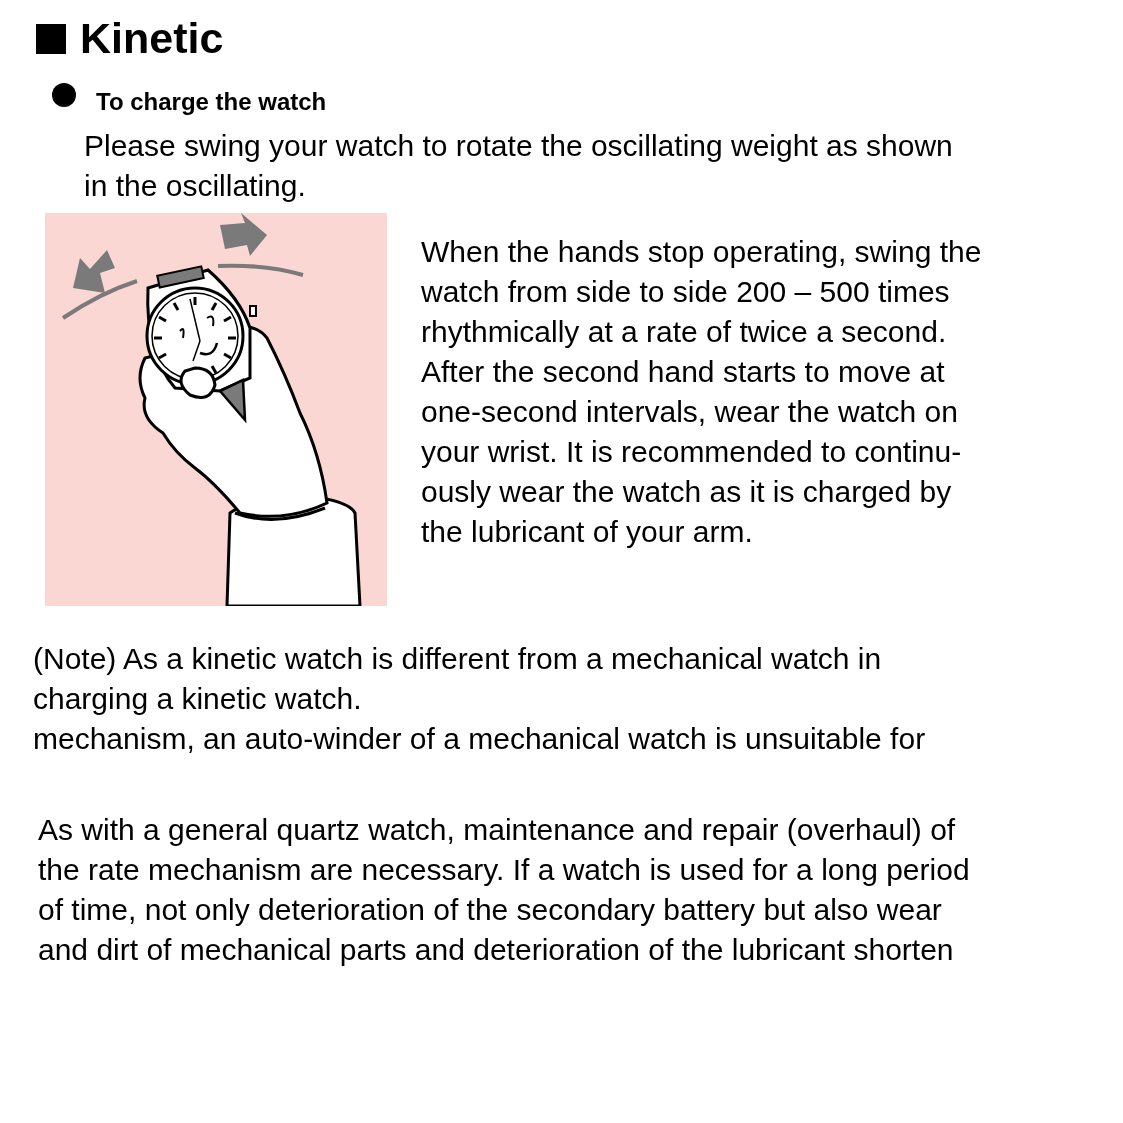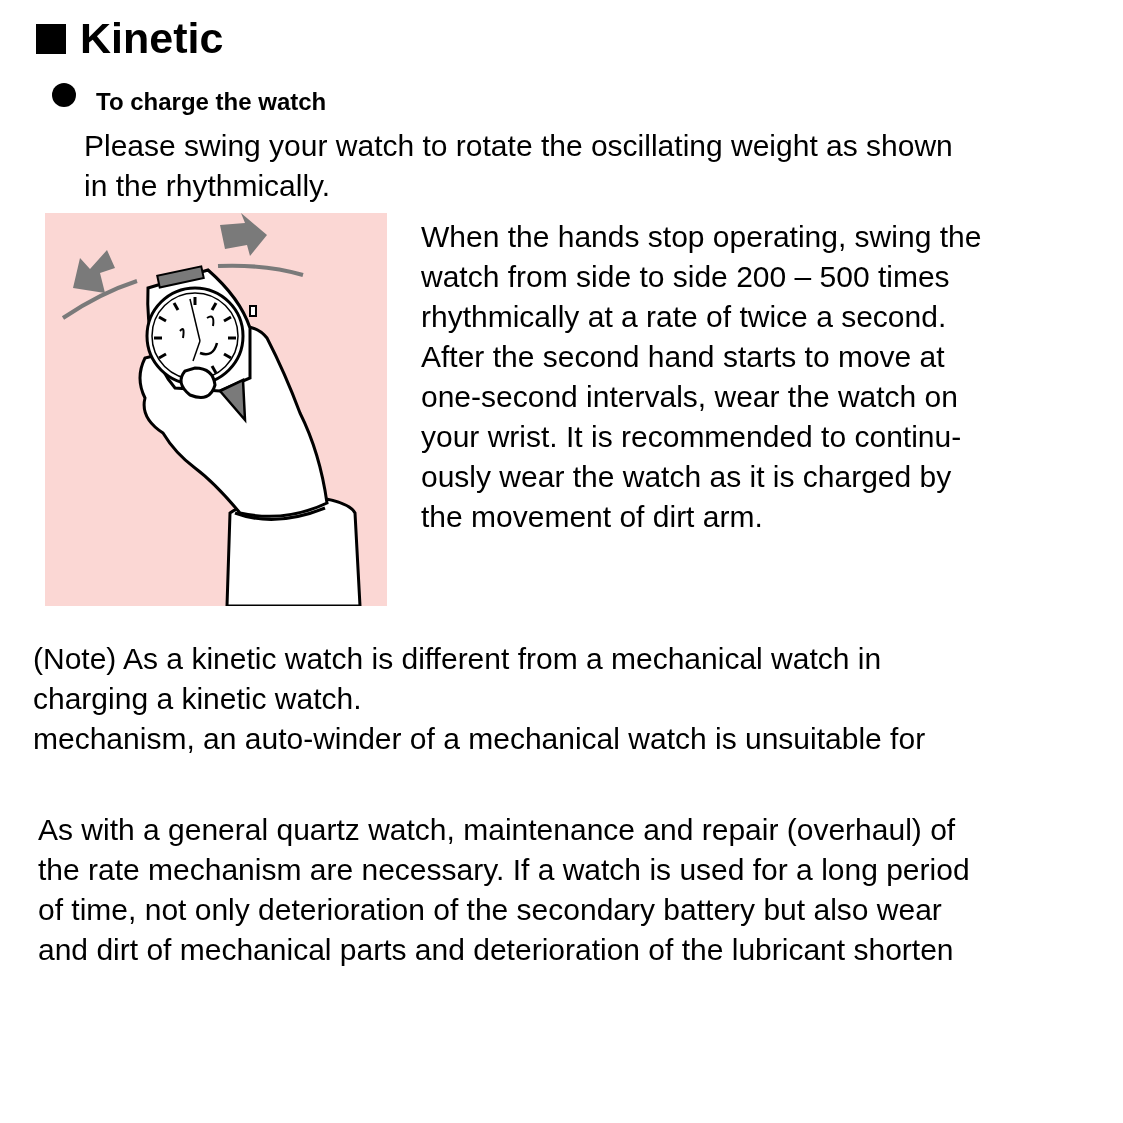--- a/index.html
+++ b/index.html
@@ -5,40 +5,40 @@
   html, body { margin: 0; padding: 0; background: #ffffff; }
   body { width: 1123px; height: 1123px; position: relative; overflow: hidden;
          font-family: "Liberation Sans", sans-serif; color: #000; }
   .abs { position: absolute; }
   .h1 { left: 36px; top: 12px; font-size: 43px; font-weight: bold; line-height: 52px; white-space: nowrap; }
   .h1 .sq { display: inline-block; width: 30px; height: 30px; background: #000; margin-right: 14px; vertical-align: -1px; }
   .h2 { left: 52px; top: 80px; font-size: 24px; font-weight: bold; line-height: 44px; white-space: nowrap; }
   .h2 .dot { display: inline-block; width: 24px; height: 24px; border-radius: 50%; background: #000; margin-right: 20px; vertical-align: 3px; }
   .intro { left: 48px; top: 126px; width: 1040px; font-size: 30px; line-height: 40px; margin-left: 36px; }
   .illus { left: 45px; top: 213px; width: 342px; height: 393px; background: #fbd7d4; overflow: hidden; }
-  .side { left: 421px; top: 217px; width: 660px; font-size: 30px; line-height: 40px; }
+  .side { left: 421px; top: 232px; width: 660px; font-size: 30px; line-height: 40px; }
   .note { left: 33px; top: 639px; width: 1060px; font-size: 30px; line-height: 40px; }
   .para { left: 38px; top: 810px; width: 1080px; font-size: 30px; line-height: 40px; }
   .serif { font-family: "Liberation Serif", serif; font-size: 33px; margin-left: 14px; }
   .line { display: block; white-space: nowrap; }
 </style>
 </head>
 <body>
 
 <div class="abs h1">
   <span class="sq"></span><span>Kinetic</span>
 </div>
 
 <div class="abs h2">
   <span class="dot"></span><span>To charge the watch</span>
 </div>
 
 <div class="abs intro">
   <span class="line">Please swing your watch to rotate the oscillating weight as shown</span>
-  <span class="line">in the rhythmically.</span>
+  <span class="line">in the oscillating.</span>
 </div>
 
 <div class="abs illus">
   <svg width="342" height="393" viewBox="0 0 342 393">
 
     <path d="M18 105 Q55 80 92 68" stroke="#7a7a7a" stroke-width="4" fill="none"></path>
     <path d="M173 53 Q220 51 258 62" stroke="#7a7a7a" stroke-width="4" fill="none"></path>
 
     <polygon points="62,37 70,55 55,60 60,80 28,75 35,45 45,56" fill="#7a7a7a"></polygon>
 
@@ -80,21 +80,21 @@
 </div>
 
 <div class="abs side">
   <span class="line">When the hands stop operating, swing the</span>
   <span class="line">watch from side to side 200 – 500 times</span>
   <span class="line">rhythmically at a rate of twice a second.</span>
   <span class="line">After the second hand starts to move at</span>
   <span class="line">one-second intervals, wear the watch on</span>
   <span class="line">your wrist. It is recommended to continu-</span>
   <span class="line">ously wear the watch as it is charged by</span>
-  <span class="line">the movement of dirt arm.</span>
+  <span class="line">the lubricant of your arm.</span>
 </div>
 
 <div class="abs note">
   <span class="line">(Note) As a kinetic watch is different from a mechanical watch in</span>
   <span class="line">charging a kinetic watch.</span>
   <span class="line">mechanism, an auto-winder of a mechanical watch is unsuitable for</span>
 </div>
 
 <div class="abs para">
   <span class="line">As with a general quartz watch, maintenance and repair (overhaul) of</span>

